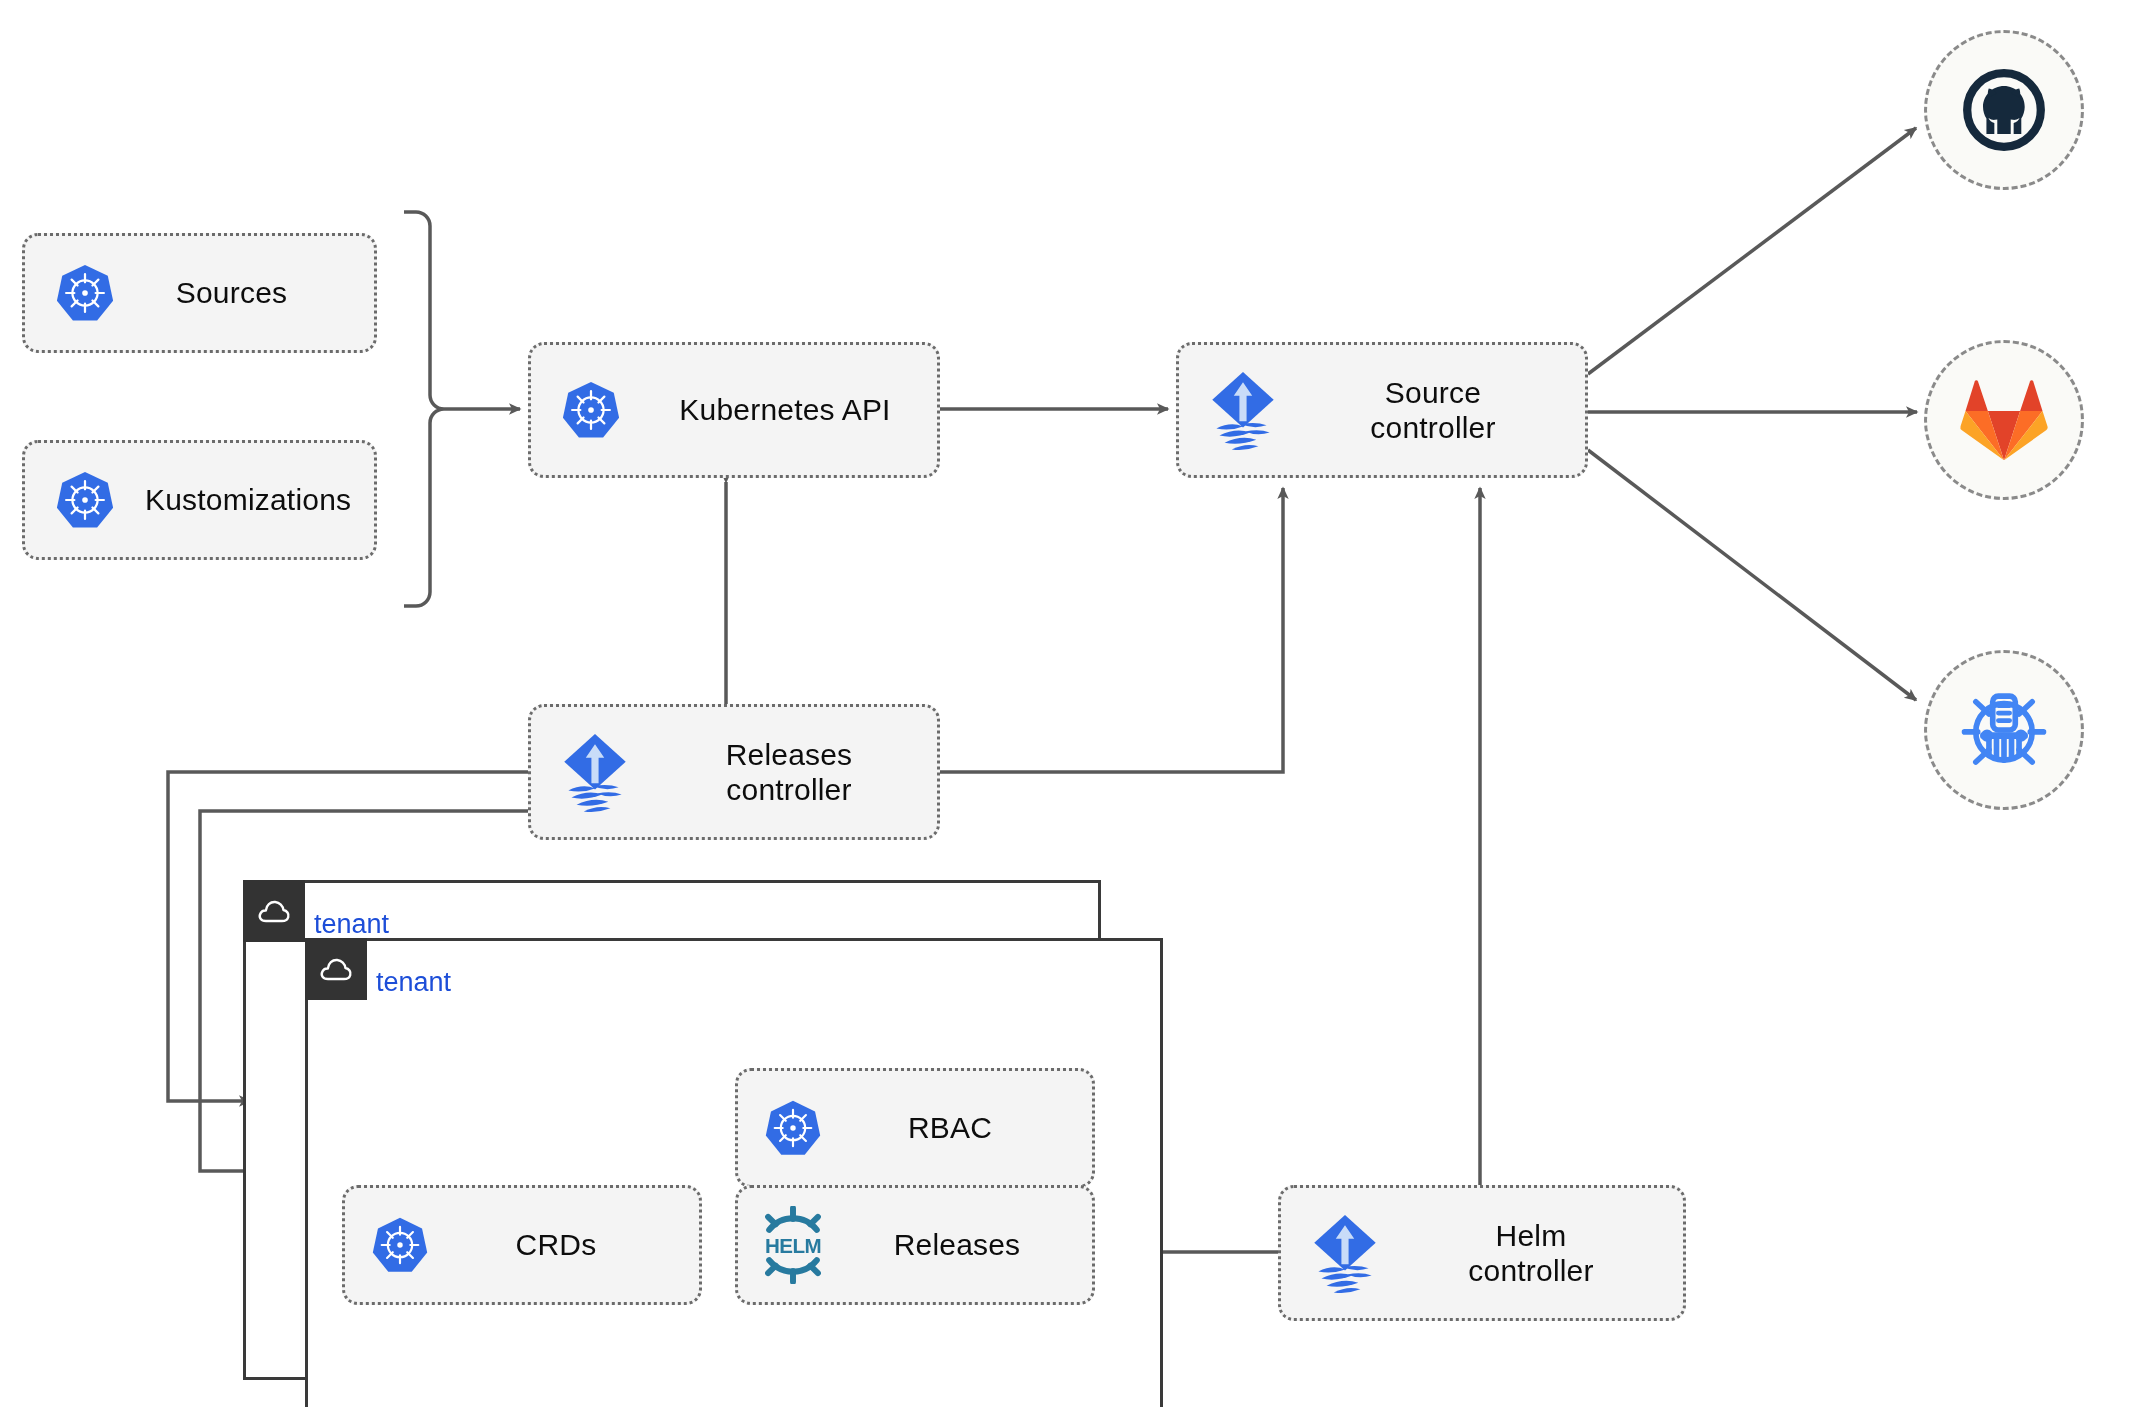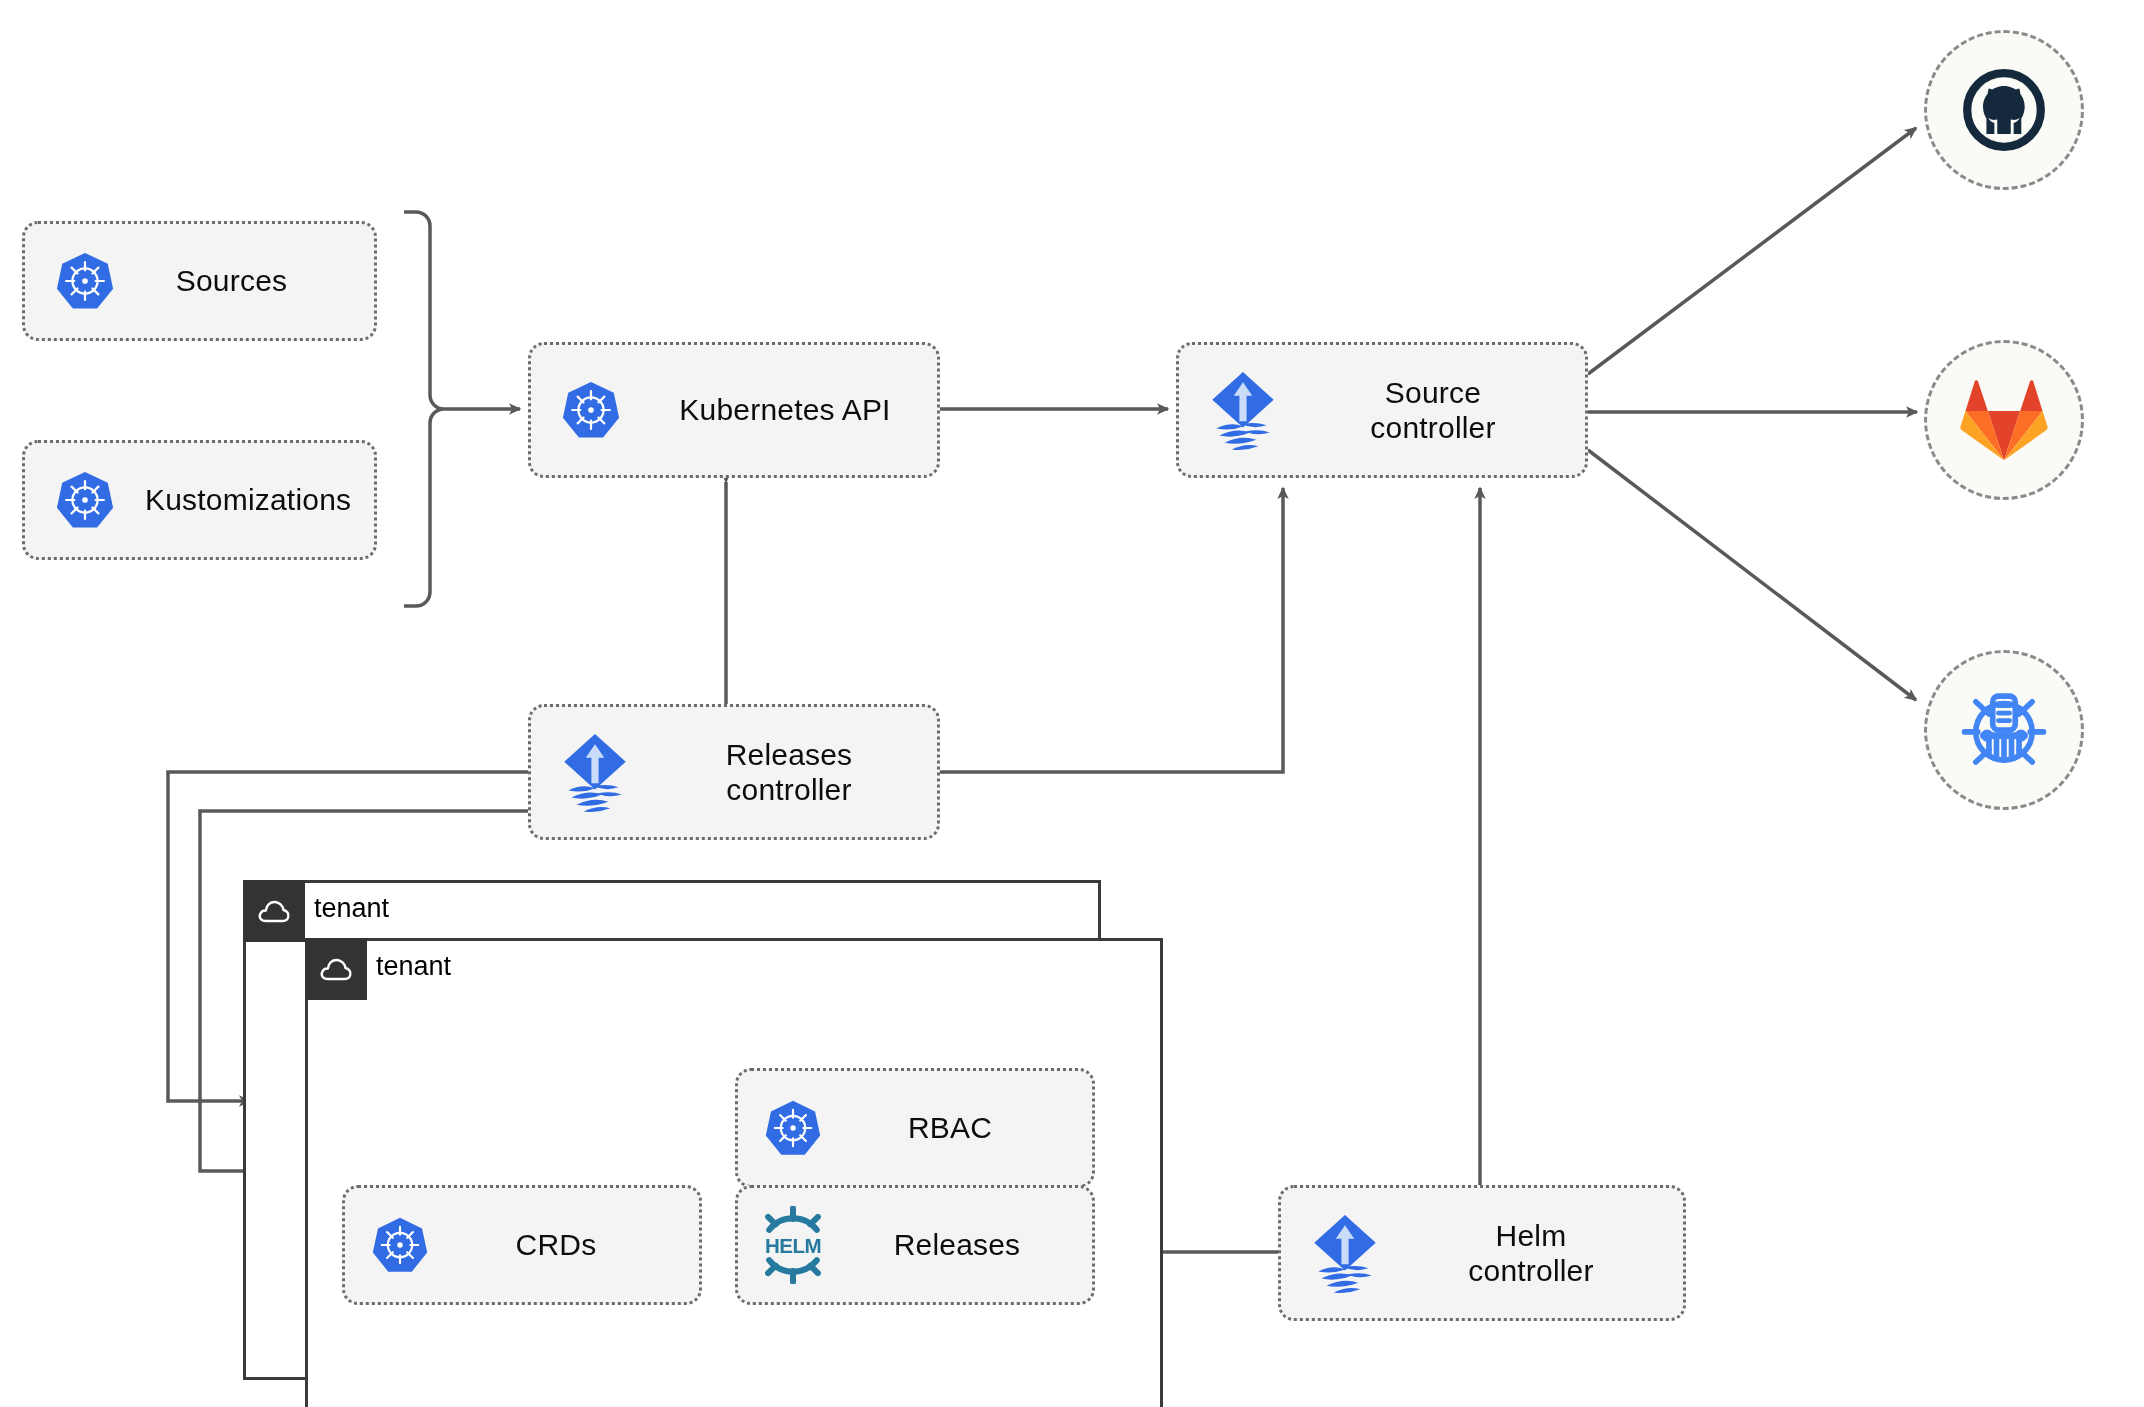--- a/index.html
+++ b/index.html
@@ -19,21 +19,21 @@
   
   .circ{position:absolute;box-sizing:border-box;width:160px;height:160px;
         border-radius:50%;background:#fafaf7;border:3px dashed #8a8a8a;
         display:flex;align-items:center;justify-content:center;}
 
   
   .tenant{position:absolute;box-sizing:border-box;background:#ffffff;
           border:3px solid #3a3a3a;}
   .tenant-tab{position:absolute;left:-3px;top:-3px;height:62px;width:62px;
               background:#333333;display:flex;align-items:center;justify-content:center;}
-  .tenant-name{position:absolute;left:68px;top:10px;font-size:27px;color:#000000;}
+  .tenant-name{position:absolute;left:68px;top:26px;font-size:27px;color:#1d4ed8;}
 
   .k8s-ico{width:62px;height:62px;}
   .k8s-ico-sm{width:60px;height:60px;}
   .flux-ico{width:74px;height:84px;}
   .helm-ico{width:78px;height:78px;}
 </style>
 </head>
 <body>
 
 <div id="stage">
@@ -87,21 +87,21 @@
 
   <div class="tenant" style="left:305px;top:938px;width:858px;height:500px;">
     <div class="tenant-tab">
       <svg width="34" height="28" viewBox="0 0 34 28" fill="none" stroke="#ffffff" stroke-width="2.4">
         <path d="M9 24 C3.5 24 1.5 20 3.5 16.4 C4.6 14.4 6.8 13.4 8.8 13.6 C9.2 8.2 13.4 4.6 18.2 5 C22.6 5.4 26 8.8 26.4 13 C30 13.6 32.2 16.6 31.2 20.2 C30.4 23 27.8 24 25 24 Z" stroke-linejoin="round"></path>
       </svg>
     </div>
     <div class="tenant-name">tenant</div>
   </div>
 
-  <div class="node" style="left:22px;top:221px;width:355px;height:120px;">
+  <div class="node" style="left:22px;top:233px;width:355px;height:120px;">
     <div class="ico" style="width:120px;">
       <svg class="k8s-ico" viewBox="0 0 64 64">
         <path d="M32 3 L55.5 14.3 L61 40 L44.5 60.5 H19.5 L3 40 L8.5 14.3 Z" fill="#326CE5"></path>
         <g stroke="#ffffff" stroke-width="2.3" fill="none" stroke-linecap="round">
           <circle cx="32" cy="32" r="13"></circle>
           <circle cx="32" cy="32" r="2.9" fill="#ffffff" stroke="none"></circle>
           <path d="M32 12.5 V21 M32 43 V51.5 M12.5 32 H21 M43 32 H51.5
                    M18.2 18.2 L24.3 24.3 M39.7 39.7 L45.8 45.8
                    M45.8 18.2 L39.7 24.3 M24.3 39.7 L18.2 45.8"></path>
         </g>

